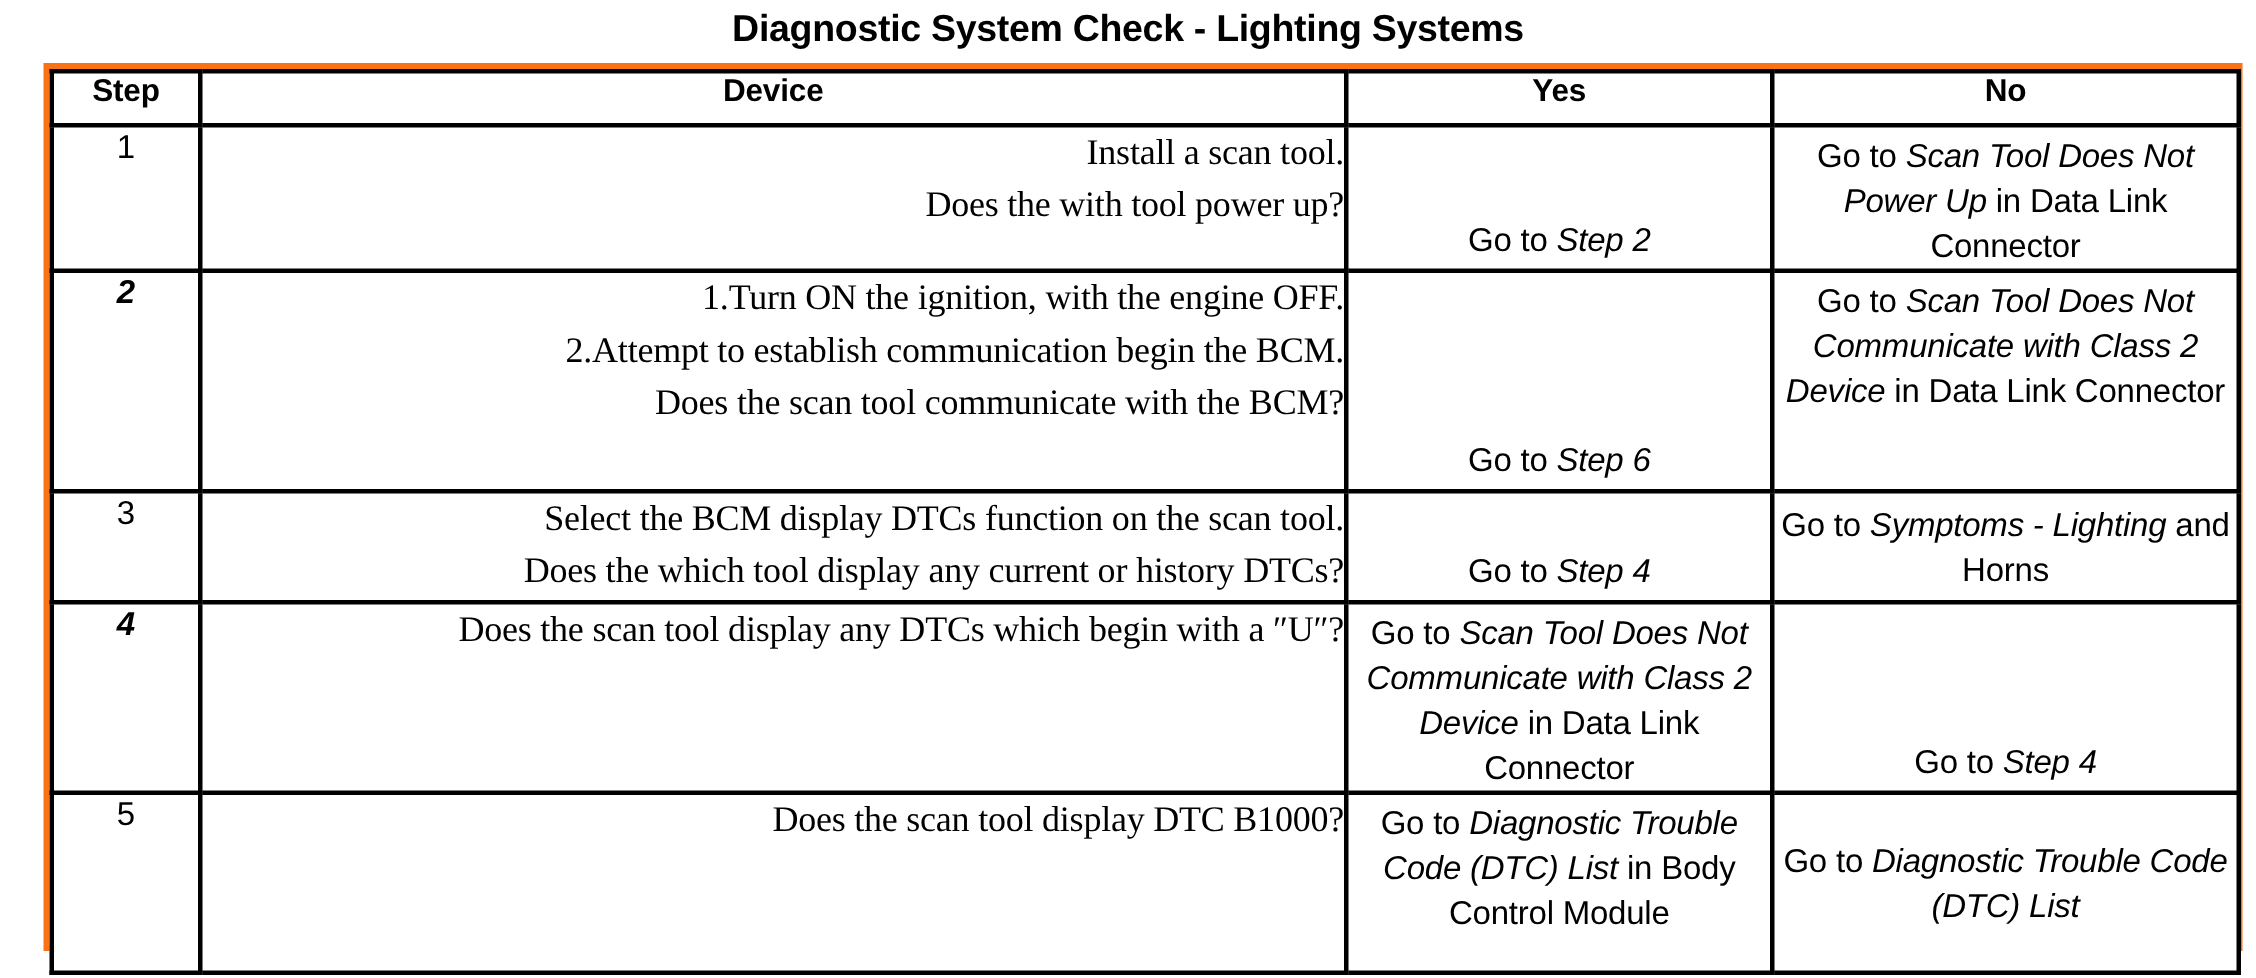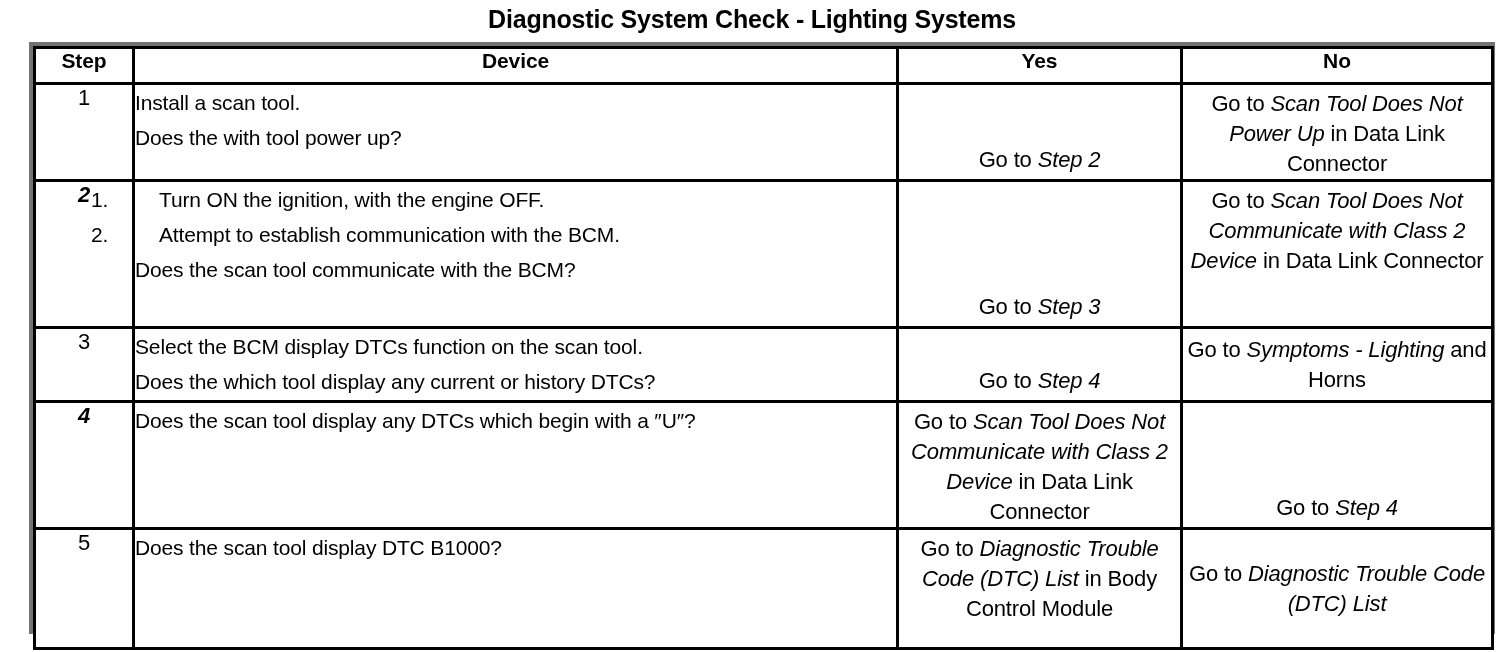--- a/index.html
+++ b/index.html
@@ -35,21 +35,21 @@
     color: #000;
   }
 
   .table-wrap {
     position: absolute;
     left: 29px;
     top: 42px;
     width: 1466px;
     height: 592px;
     box-sizing: border-box;
-    border: 4px solid #737373;
+    border: 4px solid #f97316;
     background: #f97316;
   }
 
   table.dtc {
     border-collapse: collapse;
     width: 100%;
     height: 100%;
     table-layout: fixed;
     background: #fff;
   }
@@ -79,24 +79,25 @@
   td.step {
     text-align: center;
     vertical-align: middle;
     font-size: 22px;
     letter-spacing: 0;
   }
   td.step.ital { font-style: italic; font-weight: bold; }
 
   td.action {
     padding: 5px 8px 4px 10px;
-    font-size: 21px;
+    font-size: 24px;
     line-height: 35px;
-    text-align: left;
+    text-align: right;
     letter-spacing: -0.15px;
+    font-family: Liberation Serif, serif;
   }
 
   td.action .numlist {
     margin: 0;
     padding: 0;
     list-style: none;
   }
   td.action .numlist li {
     padding-left: 24px;
     text-indent: -34px;
@@ -161,26 +162,26 @@
           <td class="ynb topal">
             <span>Go to </span><span class="it">Scan Tool Does Not Power Up</span><span> in Data Link Connector</span>
           </td>
         </tr>
 
         <tr class="r2">
           <td class="step ital">2</td>
           <td class="action">
             <ul class="numlist">
               <li><span class="num">1.</span><span>Turn ON the ignition, with the engine OFF.</span></li>
-              <li><span class="num">2.</span><span>Attempt to establish communication with the BCM.</span></li>
+              <li><span class="num">2.</span><span>Attempt to establish communication begin the BCM.</span></li>
             </ul>
             <div>Does the scan tool communicate with the BCM?</div>
           </td>
           <td class="ynb bottom">
-            <span>Go to </span><span class="it">Step 3</span><span></span>
+            <span>Go to </span><span class="it">Step 6</span><span></span>
           </td>
           <td class="ynb topal">
             <span>Go to </span><span class="it">Scan Tool Does Not Communicate with Class 2 Device</span><span> in Data Link Connector</span>
           </td>
         </tr>
 
         <tr class="r3">
           <td class="step">3</td>
           <td class="action">
             <div>Select the BCM display DTCs function on the scan tool.</div>

